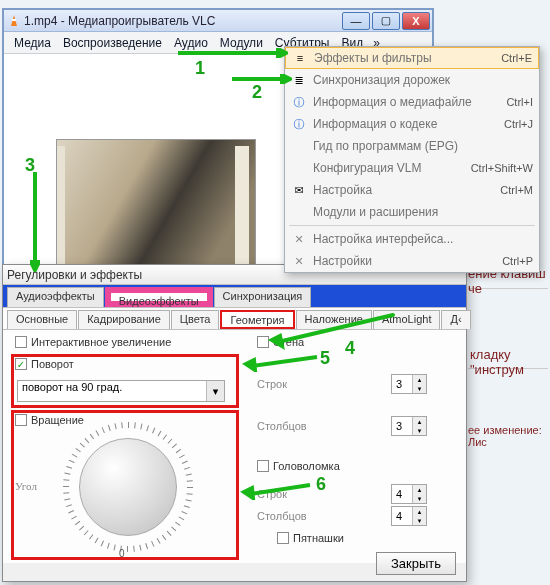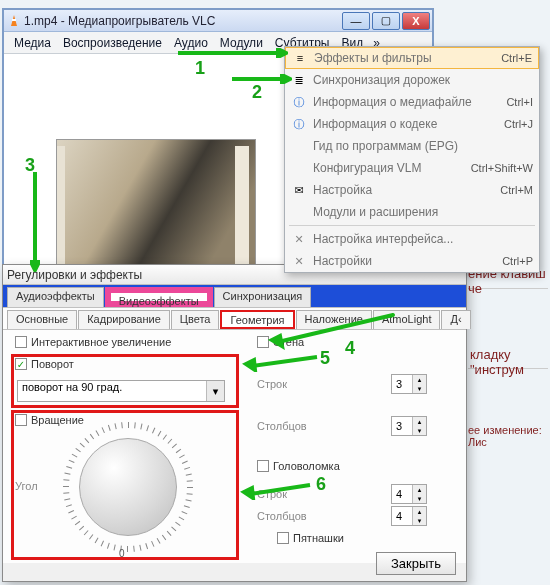--- a/index.html
+++ b/index.html
@@ -201,21 +201,21 @@
       <span>Поворот</span>
     </div>
     <div class="dropdown2" style="position:absolute; left:14px; top:50px;">
       <span>поворот на 90 град.</span>
       <span class="ddbtn">▾</span>
     </div>
     <div class="chk" style="position:absolute; left:12px; top:84px;">
       <span class="chkbox"></span>
       <span>Вращение</span>
     </div>
-    <div style="position:absolute; left:12px; top:150px; font-size:11px; color:#888;">Угол</div>
+    <div style="position:absolute; left:12px; top:150px; font-size:11px; color:#888;font-family:Liberation Serif, serif;">Угол</div>
     <div class="dial" id="dial">
         <div class="dialtick" style="transform: rotate(0deg);"></div>
         <div class="dialtick" style="transform: rotate(6deg);"></div>
         <div class="dialtick" style="transform: rotate(12deg);"></div>
         <div class="dialtick" style="transform: rotate(18deg);"></div>
         <div class="dialtick" style="transform: rotate(24deg);"></div>
         <div class="dialtick" style="transform: rotate(30deg);"></div>
         <div class="dialtick" style="transform: rotate(36deg);"></div>
         <div class="dialtick" style="transform: rotate(42deg);"></div>
         <div class="dialtick" style="transform: rotate(48deg);"></div>

